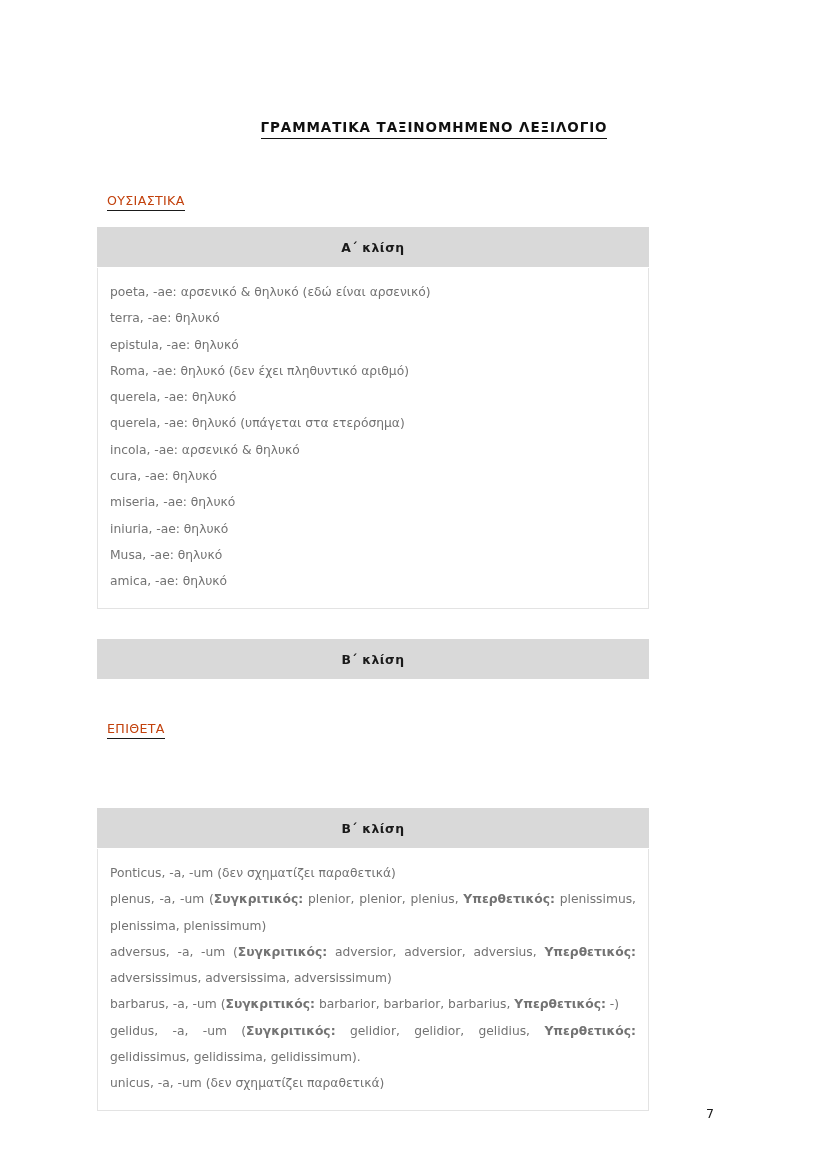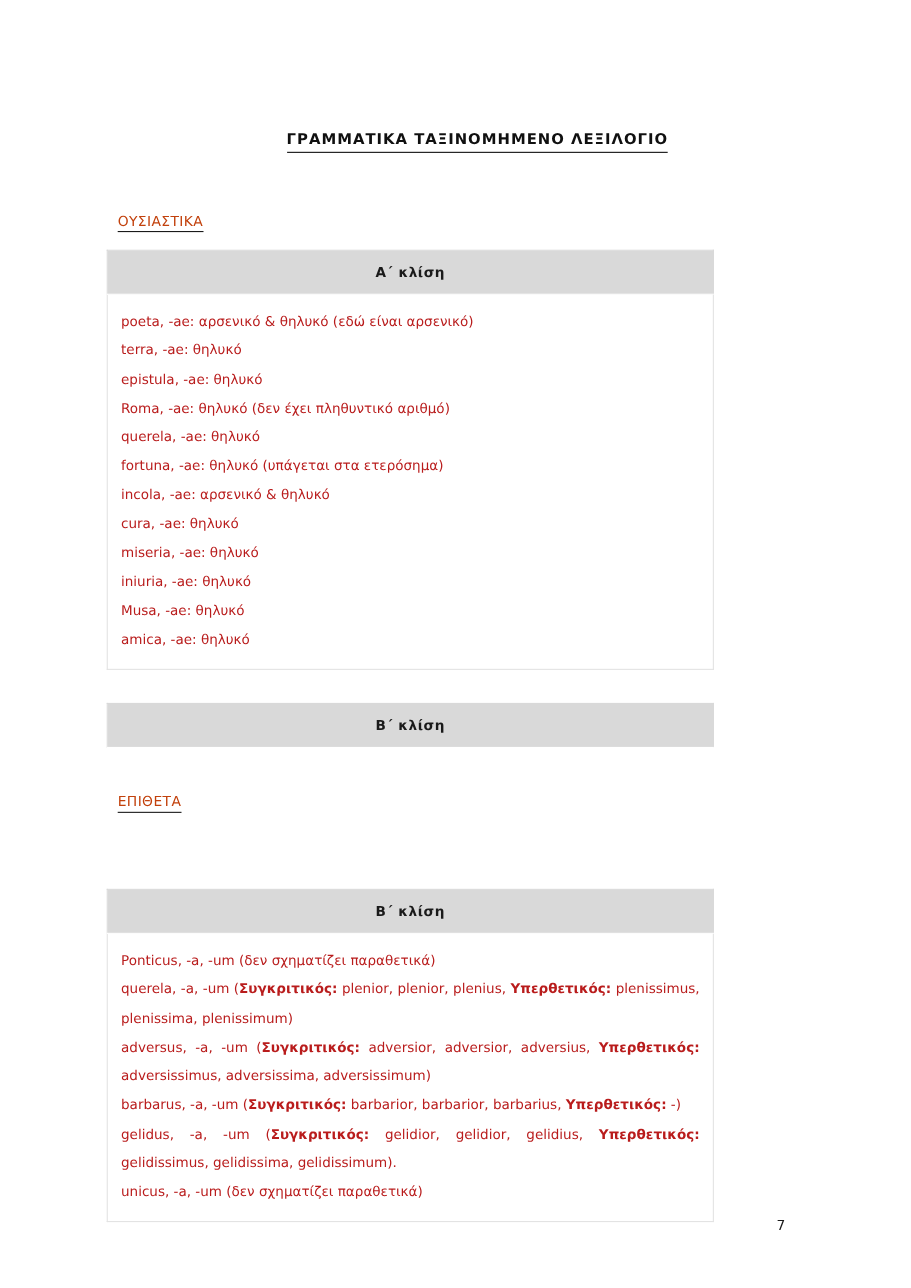--- a/index.html
+++ b/index.html
@@ -92,21 +92,21 @@
     border-bottom: 1px solid #ffffff;
   }
   .tbl .body-cell {
     background: #ffffff;
     border: 1px solid #e3e3e3;
     border-top: none;
     padding: 11px 12px 13px 12px;
     vertical-align: top;
     font-size: 12.3px;
     line-height: 26.3px;
-    color: #b91c1c;
+    color: #737373;
   }
   .tbl .body-cell.justified {
     text-align: justify;
     text-justify: inter-word;
     line-height: 26.3px;
   }
 
   .tbl-nouns-a { top: 202px; }
   .tbl-nouns-b { top: 614px; }
   .tbl-adjs-b  { top: 783px; }
@@ -148,21 +148,21 @@
         <tr>
           <th class="hdr">Α΄ κλίση</th>
         </tr>
         <tr>
           <td class="body-cell">
             <span class="entry">poeta, -ae: αρσενικό &amp; θηλυκό (εδώ είναι αρσενικό)</span>
             <span class="entry">terra, -ae: θηλυκό</span>
             <span class="entry">epistula, -ae: θηλυκό</span>
             <span class="entry">Roma, -ae: θηλυκό (δεν έχει πληθυντικό αριθμό)</span>
             <span class="entry">querela, -ae: θηλυκό</span>
-            <span class="entry">fortuna, -ae: θηλυκό (υπάγεται στα ετερόσημα)</span>
+            <span class="entry">querela, -ae: θηλυκό (υπάγεται στα ετερόσημα)</span>
             <span class="entry">incola, -ae: αρσενικό &amp; θηλυκό</span>
             <span class="entry">cura, -ae: θηλυκό</span>
             <span class="entry">miseria, -ae: θηλυκό</span>
             <span class="entry">iniuria, -ae: θηλυκό</span>
             <span class="entry">Musa, -ae: θηλυκό</span>
             <span class="entry">amica, -ae: θηλυκό</span>
           </td>
         </tr>
       </tbody>
     </table>
@@ -183,21 +183,21 @@
       <tbody>
         <tr>
           <th class="hdr">Β΄ κλίση</th>
         </tr>
         <tr>
           <td class="body-cell justified">
             <span class="entry-just">
               <span>Ponticus, -a, -um (δεν σχηματίζει παραθετικά)</span><b class="lbl"></b><span></span><b class="lbl"></b><span></span>
             </span>
             <span class="entry-just">
-              <span>querela, -a, -um (</span><b class="lbl">Συγκριτικός:</b><span> plenior, plenior, plenius, </span><b class="lbl">Υπερθετικός:</b><span> plenissimus, plenissima, plenissimum)</span>
+              <span>plenus, -a, -um (</span><b class="lbl">Συγκριτικός:</b><span> plenior, plenior, plenius, </span><b class="lbl">Υπερθετικός:</b><span> plenissimus, plenissima, plenissimum)</span>
             </span>
             <span class="entry-just">
               <span>adversus, -a, -um (</span><b class="lbl">Συγκριτικός:</b><span> adversior, adversior, adversius, </span><b class="lbl">Υπερθετικός:</b><span> adversissimus, adversissima, adversissimum)</span>
             </span>
             <span class="entry-just">
               <span>barbarus, -a, -um (</span><b class="lbl">Συγκριτικός:</b><span> barbarior, barbarior, barbarius, </span><b class="lbl">Υπερθετικός:</b><span> -)</span>
             </span>
             <span class="entry-just">
               <span>gelidus, -a, -um (</span><b class="lbl">Συγκριτικός:</b><span> gelidior, gelidior, gelidius, </span><b class="lbl">Υπερθετικός:</b><span> gelidissimus, gelidissima, gelidissimum).</span>
             </span>

